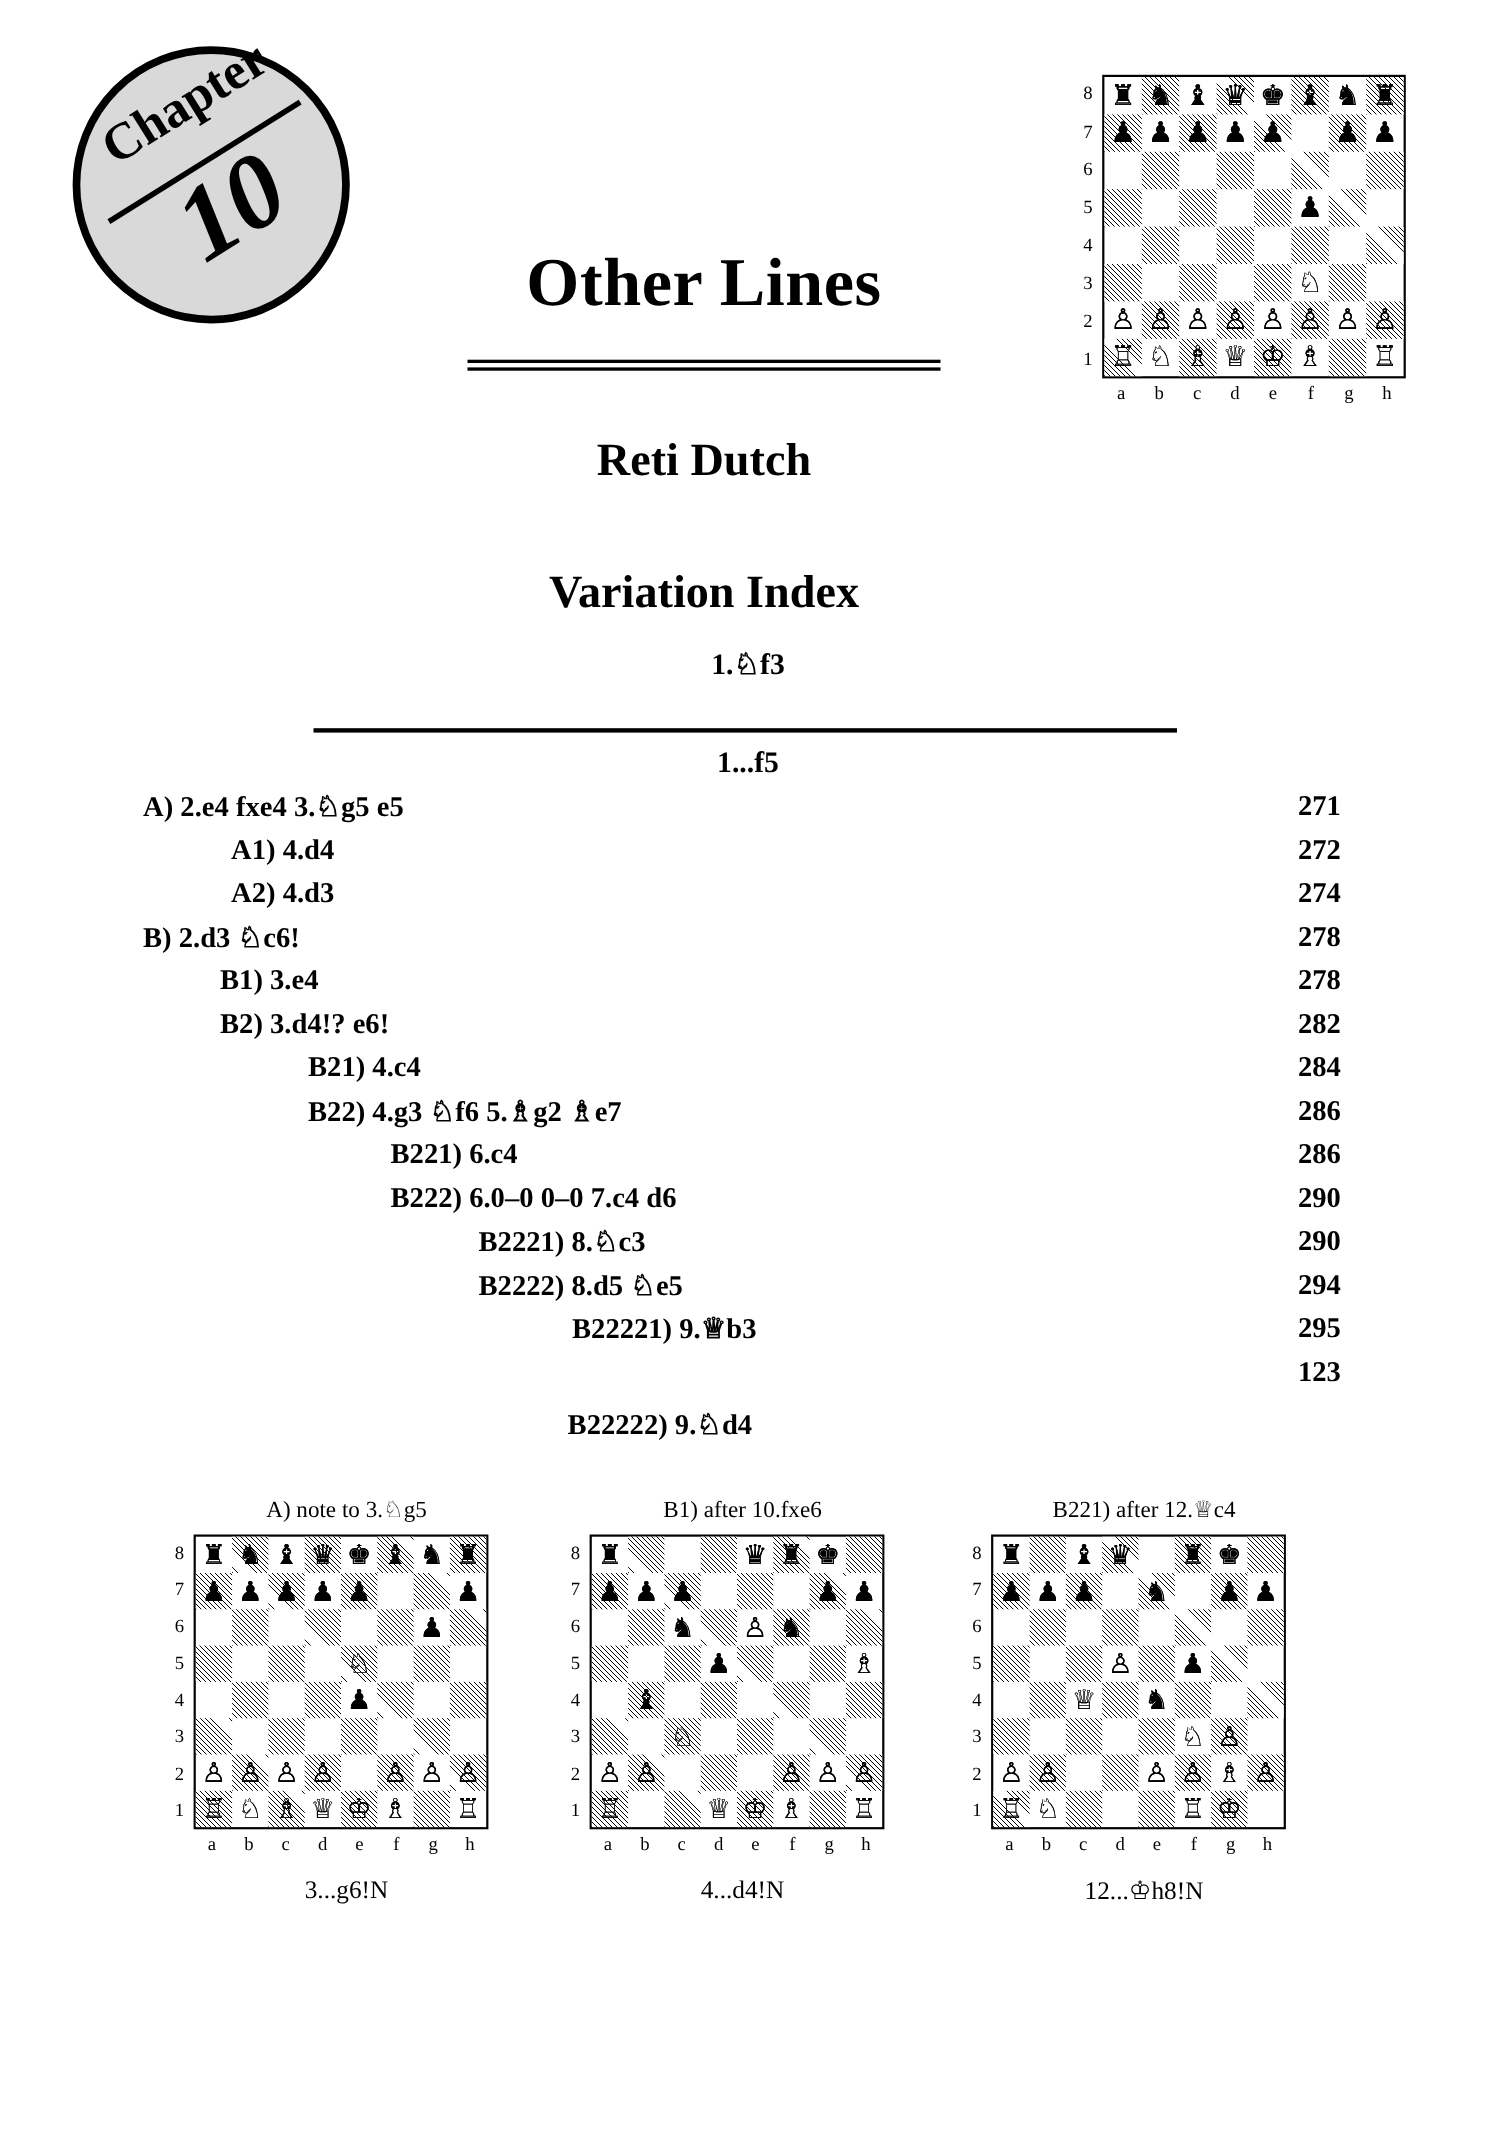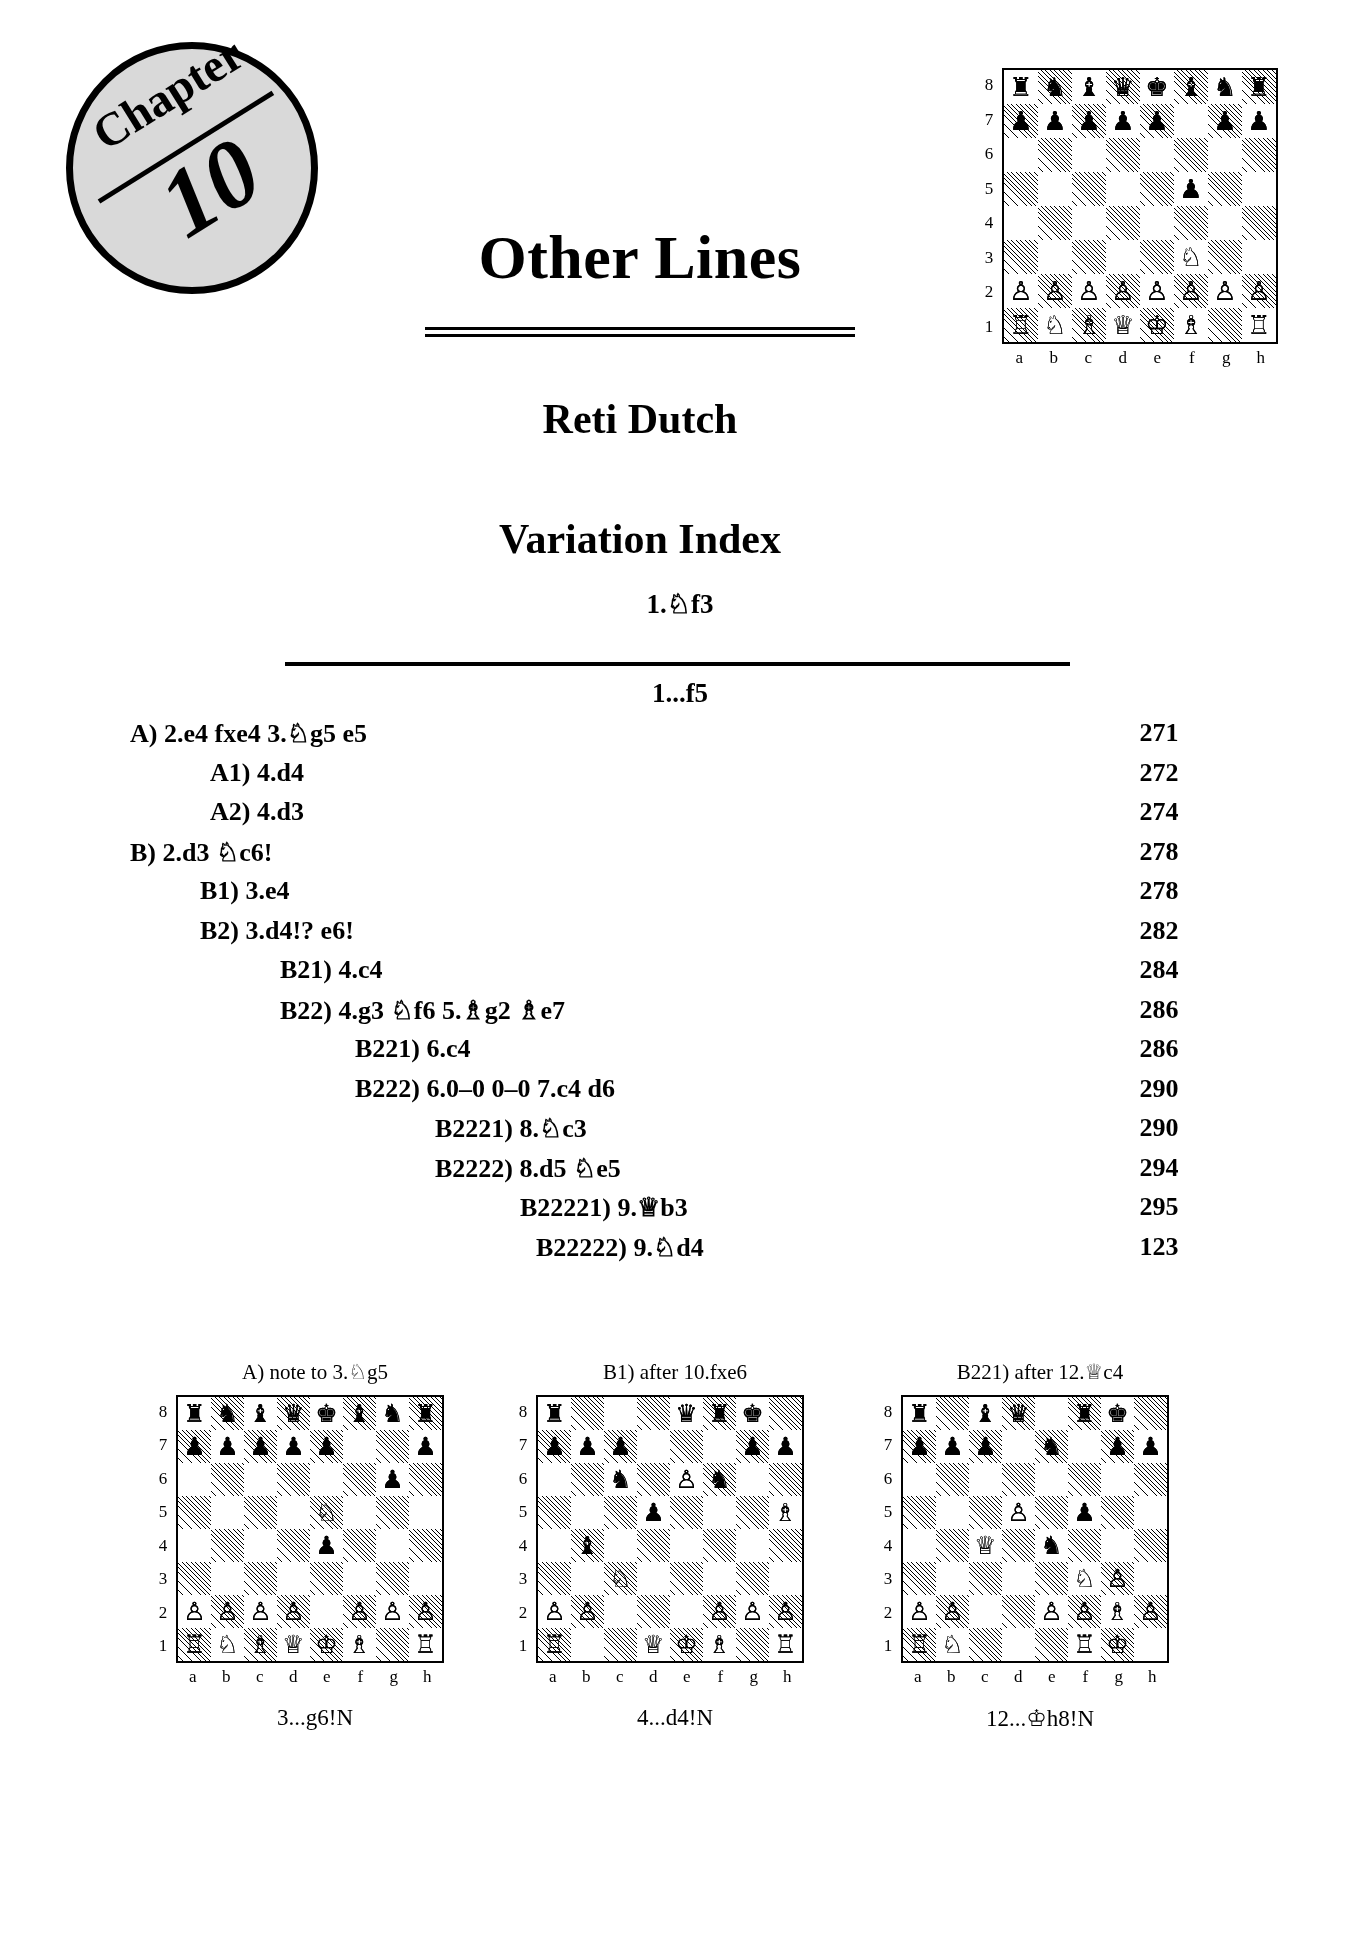--- a/index.html
+++ b/index.html
@@ -144,21 +144,21 @@
   }
   .idx-label {
     position: absolute;
     white-space: nowrap;
     text-align: center;
   }
   .idx-page {
     position: absolute;
     right: 16px;
     width: 120px;
-    text-align: center;
+    text-align: right;
   }
 
   
   .diagrams {
     position: absolute;
     left: 0;
     top: 1360px;
     width: 1362px;
   }
   .diagram {
@@ -470,21 +470,21 @@
     </div>
     <div class="idx-row">
       <div class="idx-label" style="left: 305px;">B2222) 8.d5 ♘e5</div>
       <div class="idx-page">294</div>
     </div>
     <div class="idx-row">
       <div class="idx-label" style="left: 390px;">B22221) 9.♕b3</div>
       <div class="idx-page">295</div>
     </div>
     <div class="idx-row">
-      <div class="idx-label" style="left: 406px;">B22222) 9.♘d4</div>
+      <div class="idx-label" style="left: 386px; margin-top: 48px;">B22222) 9.♘d4</div>
       <div class="idx-page">123</div>
     </div>
   </div>
 
 <div class="diagrams">
 
   <div class="diagram" style="left:150px; top:0;">
     <div class="cap-top">A) note to 3.♘g5</div>
     <div class="board-wrap" style="padding-left:26px;">
       <div style="position:relative; width:268px;">

